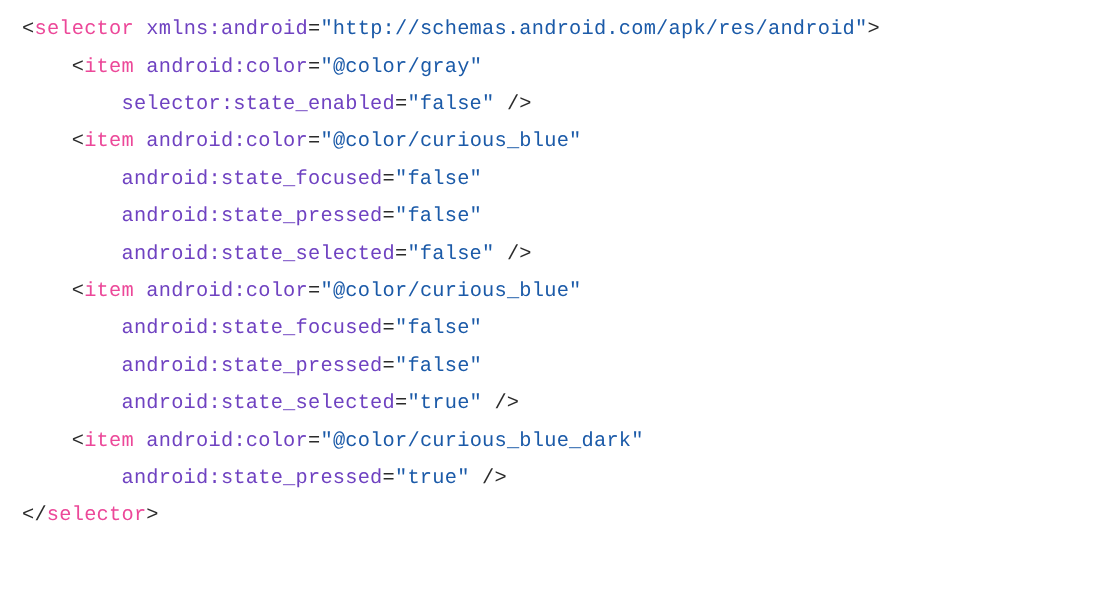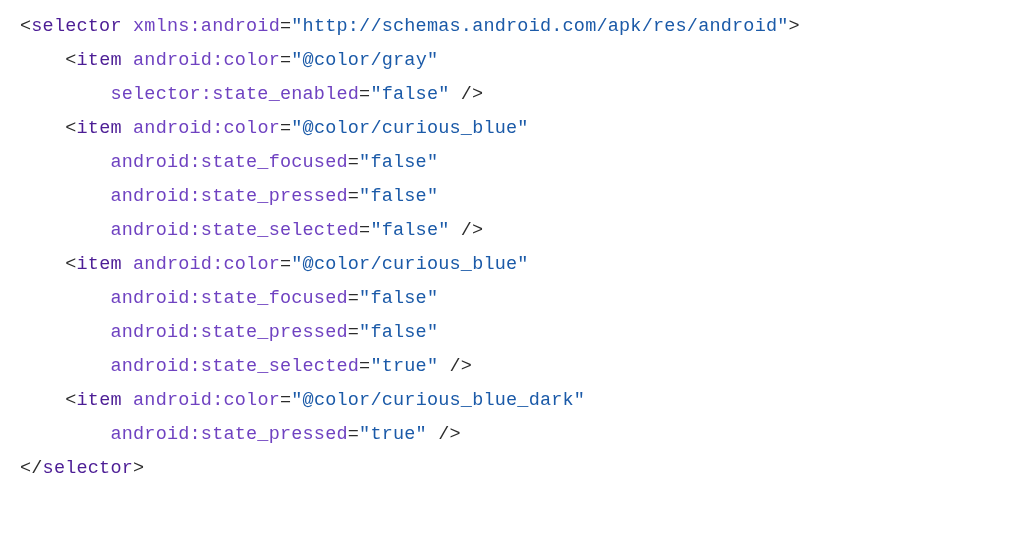--- a/index.html
+++ b/index.html
@@ -14,21 +14,21 @@
     margin: 0;
     padding: 10px 20px;
     font-family: "SF Mono", "Menlo", "Consolas", "Liberation Mono", monospace;
     font-size: 18.5px;
     line-height: 34px;
     letter-spacing: 0.2px;
     white-space: pre;
     color: #2b2b2b;
   }
   .p  { color: #2b2b2b; }       
-  .tg { color: #4c1d95; }       
+  .tg { color: #ec4899; }       
   .an { color: #6f42c1; }       
   .av { color: #1b5aa8; }
 </style>
 </head>
 <body>
 
 <pre class="code"><span class="p">&lt;</span><span class="tg">selector</span> <span class="an">xmlns:android</span><span class="p">=</span><span class="av">"http://schemas.android.com/apk/res/android"</span><span class="p">&gt;</span>
     <span class="p">&lt;</span><span class="tg">item</span> <span class="an">android:color</span><span class="p">=</span><span class="av">"@color/gray"</span>
         <span class="an">selector:state_enabled</span><span class="p">=</span><span class="av">"false"</span><span class="p"> /&gt;</span>
     <span class="p">&lt;</span><span class="tg">item</span> <span class="an">android:color</span><span class="p">=</span><span class="av">"@color/curious_blue"</span>

